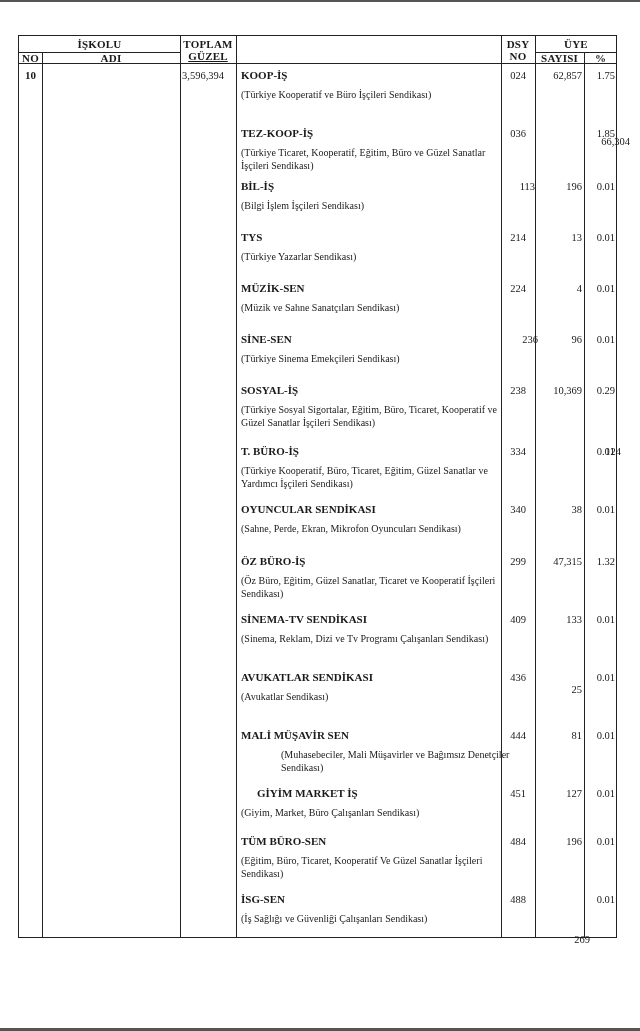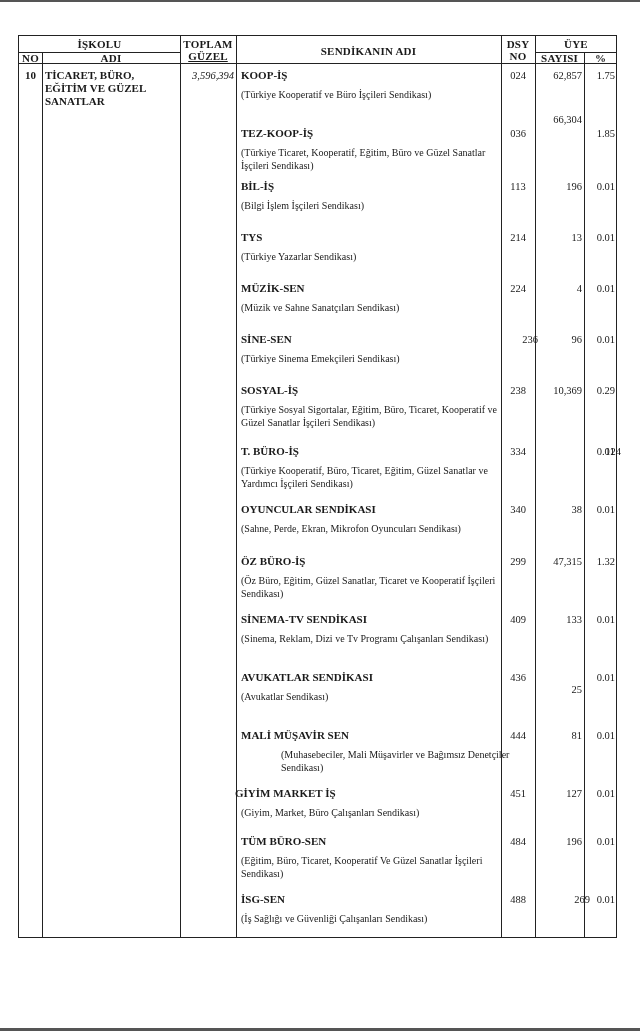--- a/index.html
+++ b/index.html
@@ -33,50 +33,48 @@
 
   <div class="hl" style="left:0; width:161px; top:16px;"></div>
   <div class="hl" style="left:516px; width:82px; top:16px;"></div>
   <div class="hl" style="left:0; right:0; top:27px;"></div>
 
   <div class="hdr" style="left:0; width:161px; top:3px;">İŞKOLU</div>
   <div class="hdr" style="left:0; width:23px; top:17px;">NO</div>
   <div class="hdr" style="left:23px; width:138px; top:17px;">ADI</div>
   <div class="hdr" style="left:161px; width:56px; top:3px;">TOPLAM</div>
   <div class="hdr" style="left:161px; width:56px; top:15px; text-decoration: underline;">GÜZEL</div>
-  <div class="hdr" style="left:217px; width:265px; top:10px;">SENDİKANIN ADI</div>
   <div class="hdr" style="left:482px; width:34px; top:3px;">DSY</div>
   <div class="hdr" style="left:482px; width:34px; top:15px;">NO</div>
   <div class="hdr" style="left:516px; width:82px; top:3px;">ÜYE</div>
   <div class="hdr" style="left:516px; width:49px; top:17px;">SAYISI</div>
   <div class="hdr" style="left:565px; width:33px; top:17px;">%</div>
 
   <div class="cell b" style="left:0; width:23px; top:33px; text-align:center;">10</div>
-  <div class="cell b" style="left:26px; width:134px; top:33px;">TİCARET, BÜRO, EĞİTİM VE GÜZEL SANATLAR</div>
-  <div class="cell num" style="left:161px; width:54px; top:33px;font-style:italic;">3,596,394</div>
+  <div class="cell num" style="left:151px; width:54px; top:33px;">3,596,394</div>
 
   <div id="rows">
       <div>
         <div class="cell b" style="left:222px; top:33px;">KOOP-İŞ</div>
         <div class="cell full" style="left:222px; top:46px;">(Türkiye Kooperatif ve Büro İşçileri Sendikası)</div>
         <div class="cell " style="left:482px; width:34px; top:33px; text-align:center;">024</div>
         <div class="cell num" style="left:516px; width:47px; top:33px;">62,857</div>
         <div class="cell num" style="left:565px; width:31px; top:33px;">1.75</div>
       </div>
       <div>
         <div class="cell b" style="left:222px; top:91px;">TEZ-KOOP-İŞ</div>
         <div class="cell full" style="left:222px; top:104px;">(Türkiye Ticaret, Kooperatif, Eğitim, Büro ve Güzel Sanatlar İşçileri Sendikası)</div>
         <div class="cell " style="left:482px; width:34px; top:91px; text-align:center;">036</div>
-        <div class="cell num" style="left:516px; width:47px; top:77px;">66,304</div>
+        <div class="cell num" style="left:516px; width:47px; top:99px;padding-left:48px;">66,304</div>
         <div class="cell num" style="left:565px; width:31px; top:91px;">1.85</div>
       </div>
       <div>
         <div class="cell b" style="left:222px; top:144px;">BİL-İŞ</div>
         <div class="cell full" style="left:222px; top:157px;">(Bilgi İşlem İşçileri Sendikası)</div>
-        <div class="cell " style="left:482px; width:34px; top:144px; text-align:center;">113</div>
+        <div class="cell " style="left:482px; width:34px; top:144px; text-align:right;">113</div>
         <div class="cell num" style="left:516px; width:47px; top:144px;">196</div>
         <div class="cell num" style="left:565px; width:31px; top:144px;">0.01</div>
       </div>
       <div>
         <div class="cell b" style="left:222px; top:195px;">TYS</div>
         <div class="cell full" style="left:222px; top:208px;">(Türkiye Yazarlar Sendikası)</div>
         <div class="cell " style="left:482px; width:34px; top:195px; text-align:center;">214</div>
         <div class="cell num" style="left:516px; width:47px; top:195px;">13</div>
         <div class="cell num" style="left:565px; width:31px; top:195px;">0.01</div>
       </div>
@@ -137,36 +135,36 @@
         <div class="cell num" style="left:565px; width:31px; top:635px;">0.01</div>
       </div>
       <div>
         <div class="cell b" style="left:222px; top:693px;">MALİ MÜŞAVİR SEN</div>
         <div class="cell full" style="left:222px; top:706px;margin-left:40px;">(Muhasebeciler, Mali Müşavirler ve Bağımsız Denetçiler Sendikası)</div>
         <div class="cell " style="left:482px; width:34px; top:693px; text-align:center;">444</div>
         <div class="cell num" style="left:516px; width:47px; top:693px;">81</div>
         <div class="cell num" style="left:565px; width:31px; top:693px;">0.01</div>
       </div>
       <div>
-        <div class="cell b" style="left:216px; top:751px;">GİYİM MARKET İŞ</div>
+        <div class="cell b" style="left:238px; top:751px;">GİYİM MARKET İŞ</div>
         <div class="cell full" style="left:222px; top:764px;">(Giyim, Market, Büro Çalışanları Sendikası)</div>
         <div class="cell " style="left:482px; width:34px; top:751px; text-align:center;">451</div>
         <div class="cell num" style="left:516px; width:47px; top:751px;">127</div>
         <div class="cell num" style="left:565px; width:31px; top:751px;">0.01</div>
       </div>
       <div>
         <div class="cell b" style="left:222px; top:799px;">TÜM BÜRO-SEN</div>
         <div class="cell full" style="left:222px; top:812px;">(Eğitim, Büro, Ticaret, Kooperatif Ve Güzel Sanatlar İşçileri Sendikası)</div>
         <div class="cell " style="left:482px; width:34px; top:799px; text-align:center;">484</div>
         <div class="cell num" style="left:516px; width:47px; top:799px;">196</div>
         <div class="cell num" style="left:565px; width:31px; top:799px;">0.01</div>
       </div>
       <div>
         <div class="cell b" style="left:222px; top:857px;">İSG-SEN</div>
         <div class="cell full" style="left:222px; top:870px;">(İş Sağlığı ve Güvenliği Çalışanları Sendikası)</div>
         <div class="cell " style="left:482px; width:34px; top:857px; text-align:center;">488</div>
-        <div class="cell num" style="left:516px; width:47px; top:857px;padding-left:8px;">269</div>
+        <div class="cell num" style="left:516px; width:47px; top:897px;padding-left:8px;">269</div>
         <div class="cell num" style="left:565px; width:31px; top:857px;">0.01</div>
       </div>
     </div>
 </div>
 
 <div class="botline"></div>
 
 </body></html>

